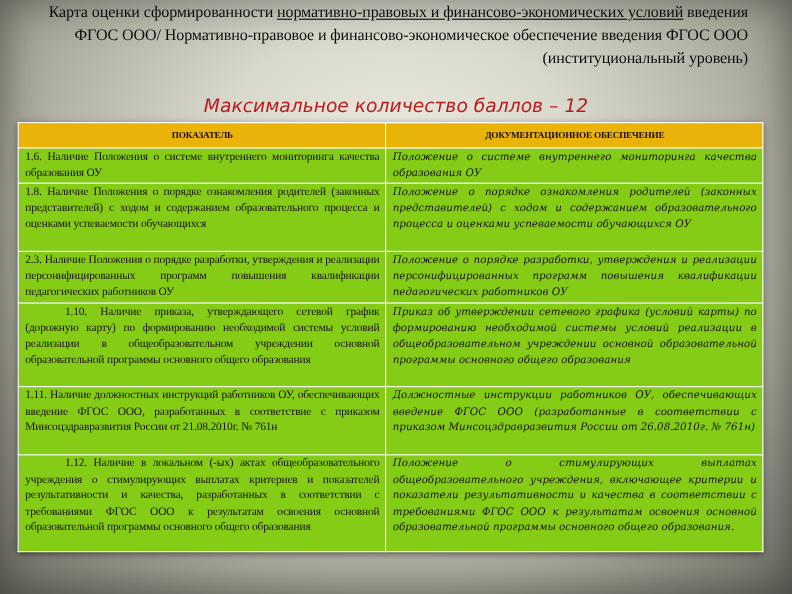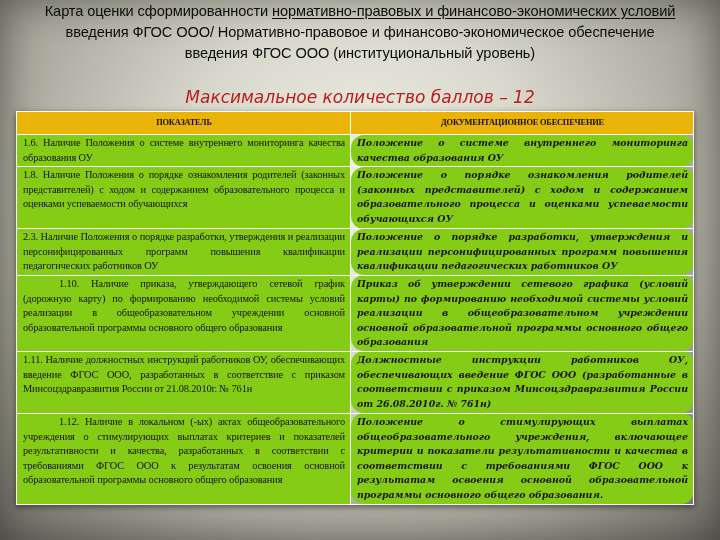--- a/index.html
+++ b/index.html
@@ -8,22 +8,22 @@
       background: radial-gradient(ellipse at 50% 35%, #f2f1e8 0%, #d9d8cc 35%, #a9a89c 70%, #6d6c64 100%);
       font-family: "Liberation Serif", serif;
     }
     .frame {
       position: absolute; left: 0; top: 0; width: 720px; height: 540px;
       box-shadow: inset 0 0 40px rgba(40,40,35,0.55);
       pointer-events: none;
     }
     .title {
       position: absolute; left: 40px; top: 1px; width: 640px;
-      text-align: center; color: #0c0c0c;
-      font-family: Liberation Sans, sans-serif; font-size: 14.6px; line-height: 21px;
+      text-align: right; color: #0c0c0c;
+      font-family: Liberation Serif, serif; font-size: 14.6px; line-height: 21px;
       letter-spacing: -0.1px;
     }
     .title u { text-decoration: underline; text-underline-offset: 2px; }
     .subtitle {
       position: absolute; left: 40px; top: 86px; width: 640px; text-align: center;
       font-family: "DejaVu Sans", sans-serif; font-style: italic; font-size: 17px;
       line-height: 22px; color: #b91c1c;
     }
     table {
       position: absolute; left: 16px; top: 111px; width: 677px;
@@ -33,21 +33,21 @@
     td, th {
       border: 1px solid #ffffff; vertical-align: top; color: #1a1414;
       padding: 1px 5px 1px 6px; font-size: 10.4px; line-height: 14.6px;
     }
     th {
       background: #eab308; font-size: 8.4px; font-weight: bold; height: 20px;
       vertical-align: middle; letter-spacing: -0.2px; color: #1a0c0c;
     }
     td { background: #84cc16; }
     td.left { text-align: justify; text-align-last: left; font-family: "Liberation Serif", serif; letter-spacing: -0.15px; }
-    td.right { text-align: justify; text-align-last: left; font-style: italic; font-weight: bold; font-family: "DejaVu Serif", serif; font-size: 9.4px; letter-spacing: 0px; border-radius: 13px; }
+    td.right { text-align: justify; text-align-last: left; font-style: italic; font-weight: normal; font-family: "DejaVu Serif", serif; font-size: 9.4px; letter-spacing: 0px; }
   </style>
 </head>
 <body>
 
 <div class="frame"></div>
 
 <div class="title">
   <span>Карта оценки сформированности </span><u>нормативно-правовых и финансово-экономических условий</u><span> введения ФГОС ООО/ Нормативно-правовое и финансово-экономическое обеспечение введения ФГОС ООО (институциональный уровень)</span>
 </div>
 

